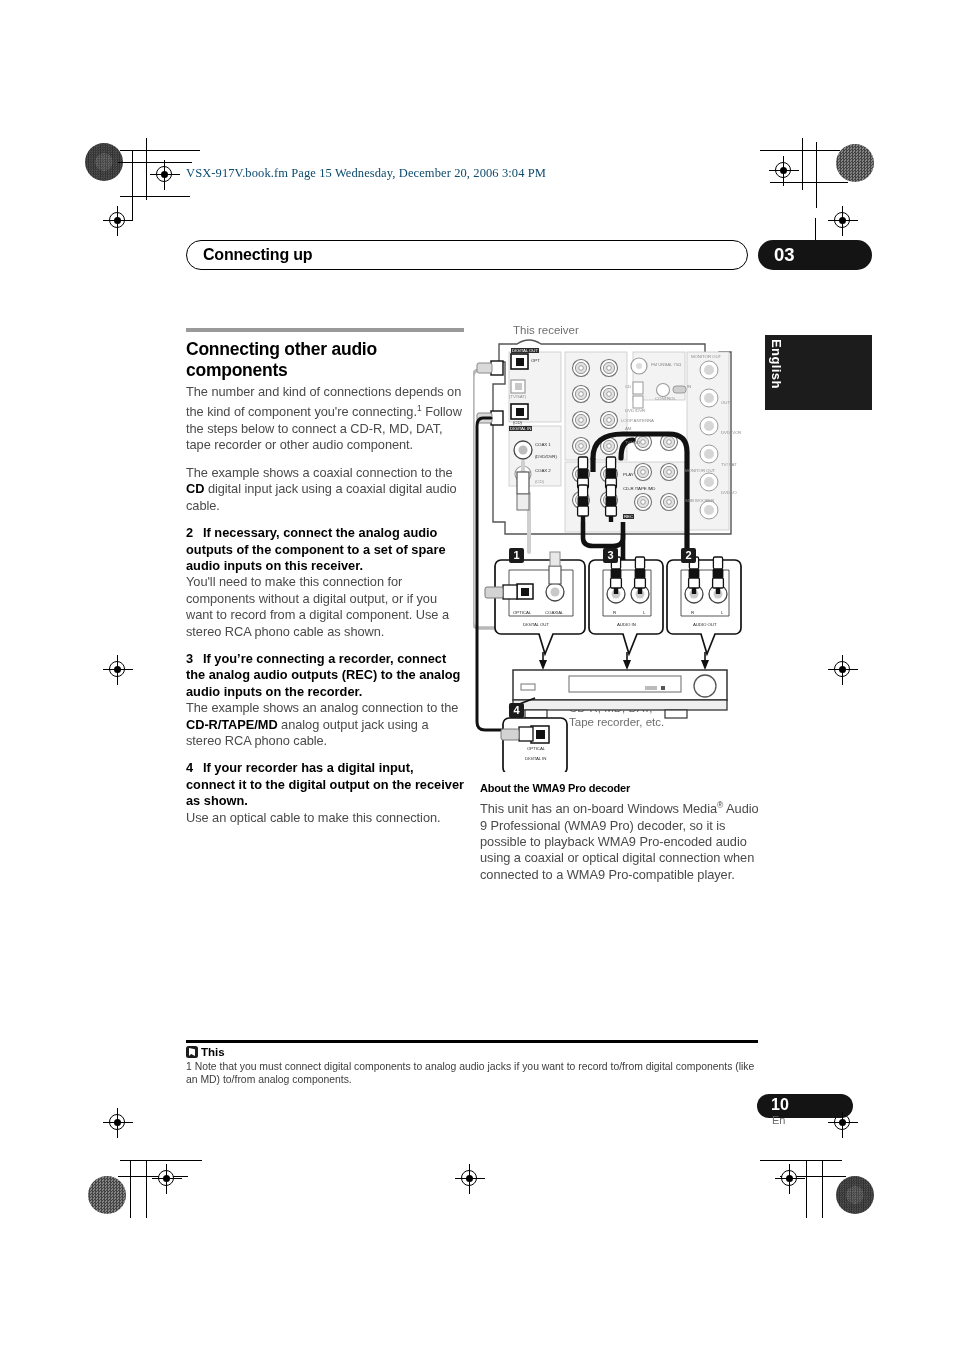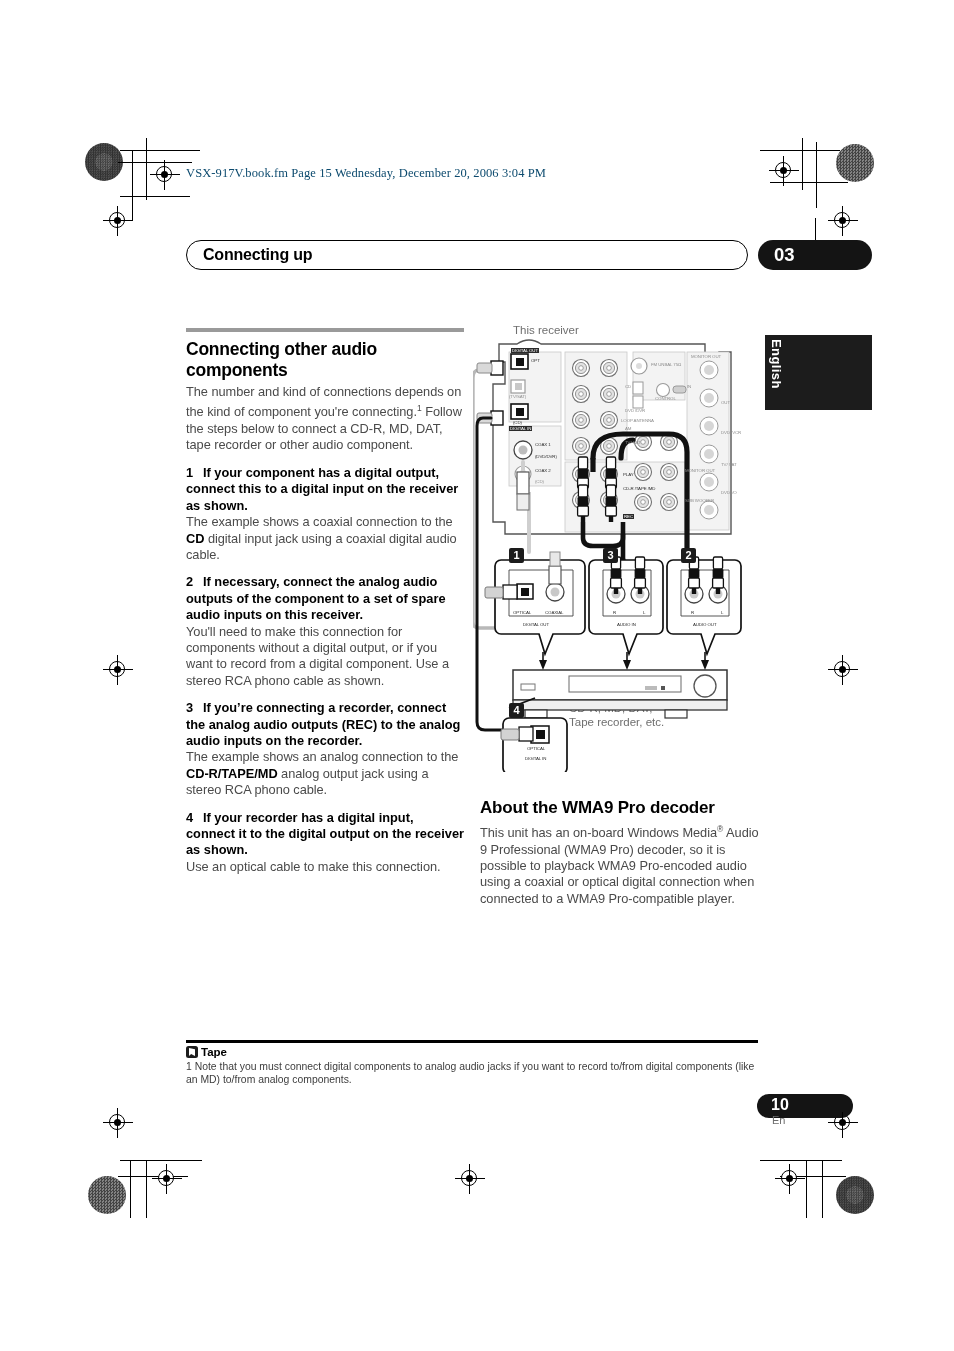--- a/index.html
+++ b/index.html
@@ -183,22 +183,22 @@
     margin-bottom: 7px;
   }
   h1.sec {
     margin: 0 0 3px 0;
     font-size: 17.5px;
     line-height: 21px;
     font-weight: bold;
     letter-spacing: -.25px;
   }
   h2.sub {
-    margin: 16px 0 3px 0;
-    font-size: 17px;
+    margin: 0 0 3px 0;
+    font-size: 11px;
     font-weight: bold;
     letter-spacing: -.2px;
   }
   p.body {
     margin: 0 0 11px 0;
     font-size: 12.8px;
     line-height: 16.4px;
     color: #4a4a4a;
     letter-spacing: -.05px;
   }
@@ -432,23 +432,20 @@
 
   <div class="col-left">
     <div class="secrule"></div>
     <h1 class="sec">Connecting other audio components</h1>
 
     <p class="body">
       <span>The number and kind of connections depends on the kind of component you're connecting.</span><sup>1</sup>
       <span>Follow the steps below to connect a CD-R, MD, DAT, tape recorder or other audio component.</span>
     </p>
 
-    <p class="step">
-      <span class="num">1</span><span>If your component has a digital output, connect this to a digital input on the receiver as shown.</span>
-    </p>
     <p class="body"><span>The example shows a coaxial connection to the </span><span class="b">CD</span><span> digital input jack using a coaxial digital audio cable.</span></p>
 
     <p class="step">
       <span class="num">2</span><span>If necessary, connect the analog audio outputs of the component to a set of spare audio inputs on this receiver.</span>
     </p>
     <p class="body"><span>You'll need to make this connection for components without a digital output, or if you want to record from a digital component. Use a stereo RCA phono cable as shown.</span></p>
 
     <p class="step">
       <span class="num">3</span><span>If you’re connecting a recorder, connect the analog audio outputs (REC) to the analog audio inputs on the recorder.</span>
     </p>
@@ -733,21 +730,21 @@
     <div class="microlabel gray" style="left:248px; top:168px;">DVD I/O</div>
   </div>
 
   <div class="col-right" style="top:782px;">
     <h2 class="sub">About the WMA9 Pro decoder</h2>
     <p class="body"><span>This unit has an on-board Windows Media</span><sup>®</sup><span> Audio 9 Professional (WMA9 Pro) decoder, so it is possible to playback WMA9 Pro-encoded audio using a coaxial or optical digital connection when connected to a WMA9 Pro-compatible player.</span></p>
   </div>
 
   <div class="noterule"></div>
   <div class="notehead">
-    <span class="noteicon"></span><span>Tape</span>
+    <span class="noteicon"></span><span>This</span>
   </div>
   <div class="notebody">1 Note that you must connect digital components to analog audio jacks if you want to record to/from digital components (like an MD) to/from analog components.</div>
 
   <div class="pagebadge">
     <span>10</span>
   </div>
   <div class="pagelang">En</div>
 
 </div>
 

